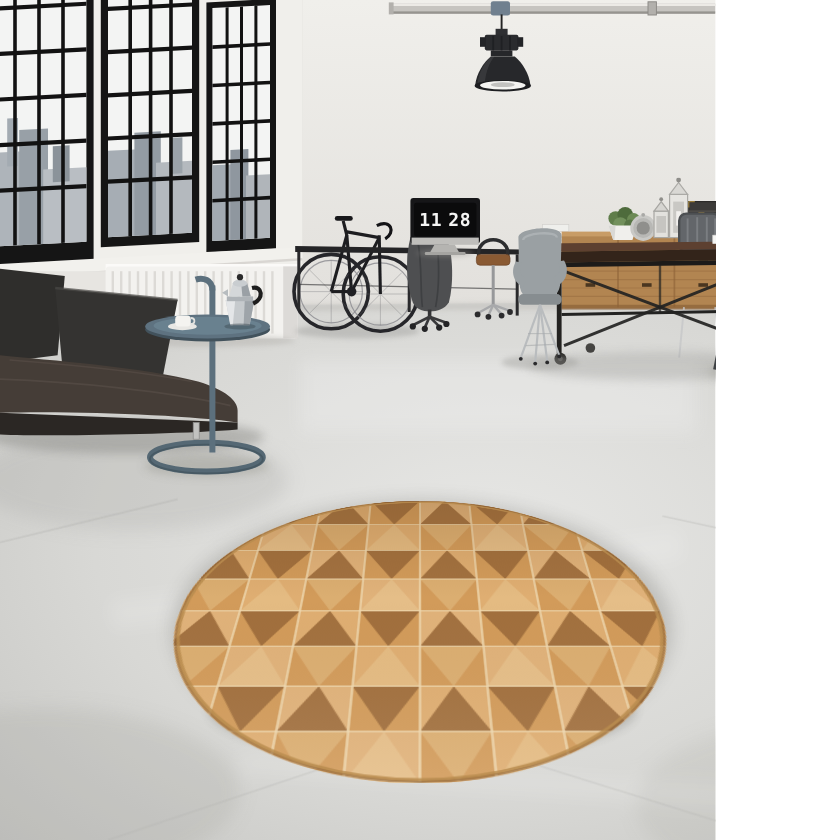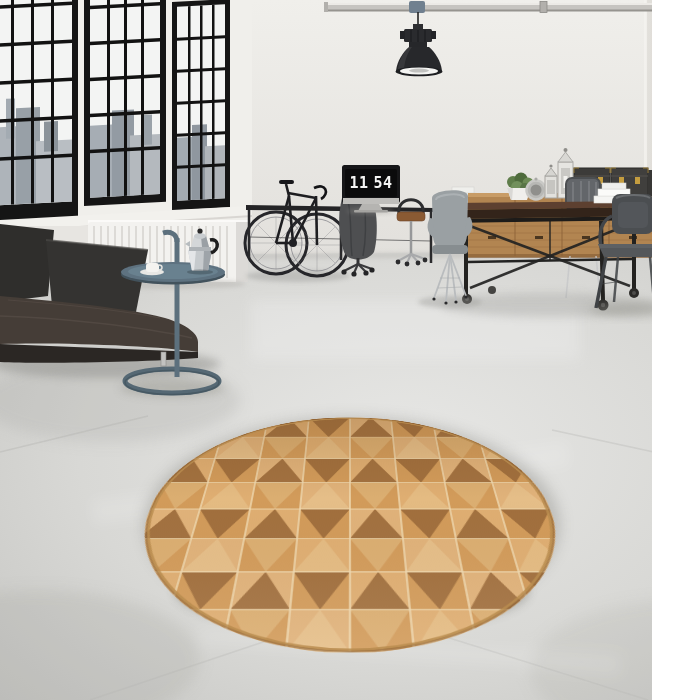--- a/index.html
+++ b/index.html
@@ -1,16 +1,16 @@
 <!DOCTYPE html>
 <html><head>
 <meta charset="utf-8">
 <style>
   html,body{margin:0;padding:0;background:#ffffff;}
-  #stage{position:relative;width:652px;height:700px;overflow:hidden;background:#e9e8e4;
+  #stage{position:relative;width:596px;height:700px;overflow:hidden;background:#e9e8e4;
          font-family:"DejaVu Sans",sans-serif;}
   #scene{position:absolute;left:0;top:0;width:700px;height:700px;display:block;}
   
   #clock{position:absolute;left:345px;top:169px;width:52px;height:28px;
          background:#0b0b0c;border-radius:2px;display:flex;align-items:center;
          justify-content:center;gap:5px;color:#f5f5f4;
          font:700 15px "DejaVu Sans Mono","DejaVu Sans",monospace;letter-spacing:.5px;}
   
   #rug-area{position:absolute;left:150px;top:396px;width:400px;height:226px;}
   #rug3d{position:absolute;left:0;top:-87px;width:400px;height:400px;border-radius:50%;
@@ -486,21 +486,21 @@
   </g>
 
   <g>
     <ellipse cx="352" cy="525" rx="208" ry="108" fill="#7d7d78" opacity="0.35" filter="url(#b7)"></ellipse>
     <ellipse cx="352" cy="592" rx="178" ry="40" fill="#6e6e68" opacity="0.3" filter="url(#b4)"></ellipse>
   </g>
 </svg>
 
 <div id="clock">
   <span>11</span>
-  <span>54</span>
+  <span>28</span>
 </div>
 
 <div id="rug-area">
   <div id="rug3d">
     <svg id="rug-pattern" viewBox="0 0 400 400">
       <defs>
         <linearGradient id="rugShade" x1="0" y1="0" x2="0" y2="1">
           <stop offset="0" stop-color="#6e4a24" stop-opacity="0.22"></stop>
           <stop offset="0.45" stop-color="#6e4a24" stop-opacity="0"></stop>
           <stop offset="1" stop-color="#ffffff" stop-opacity="0.10"></stop>

